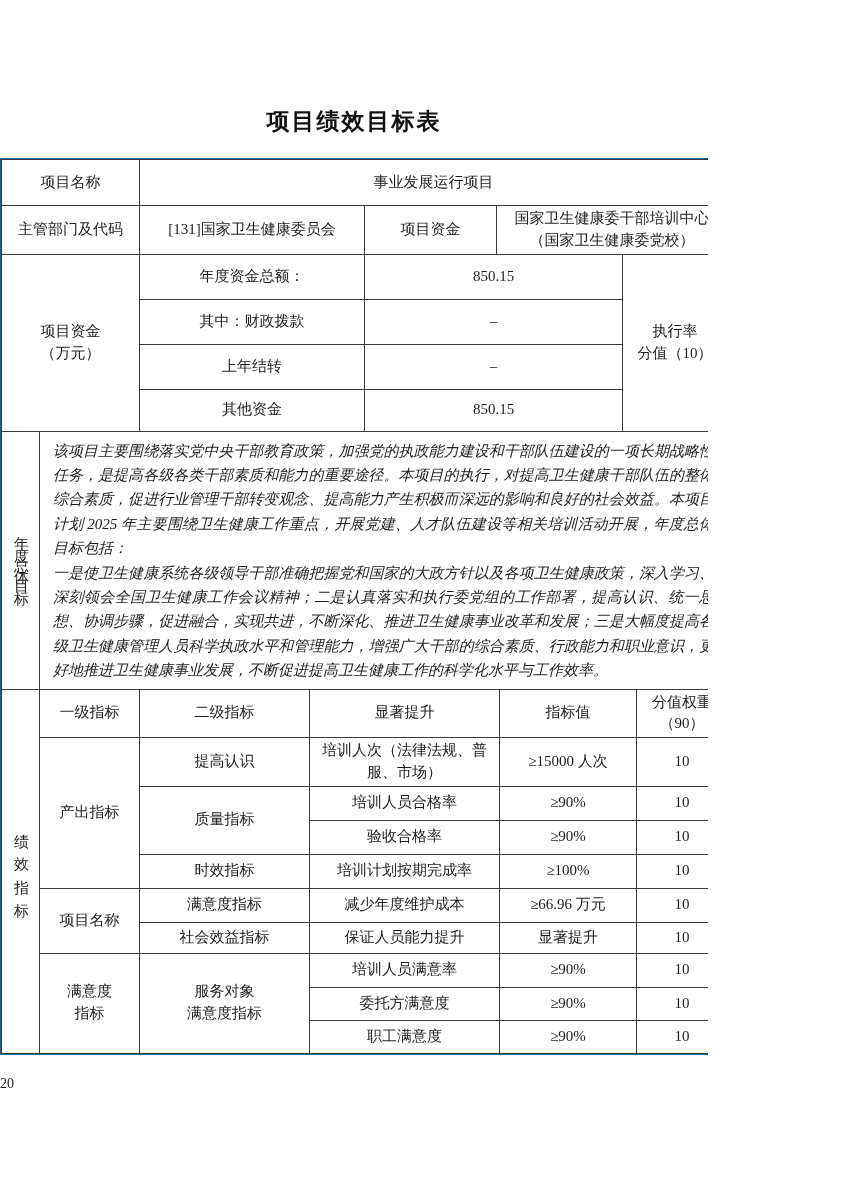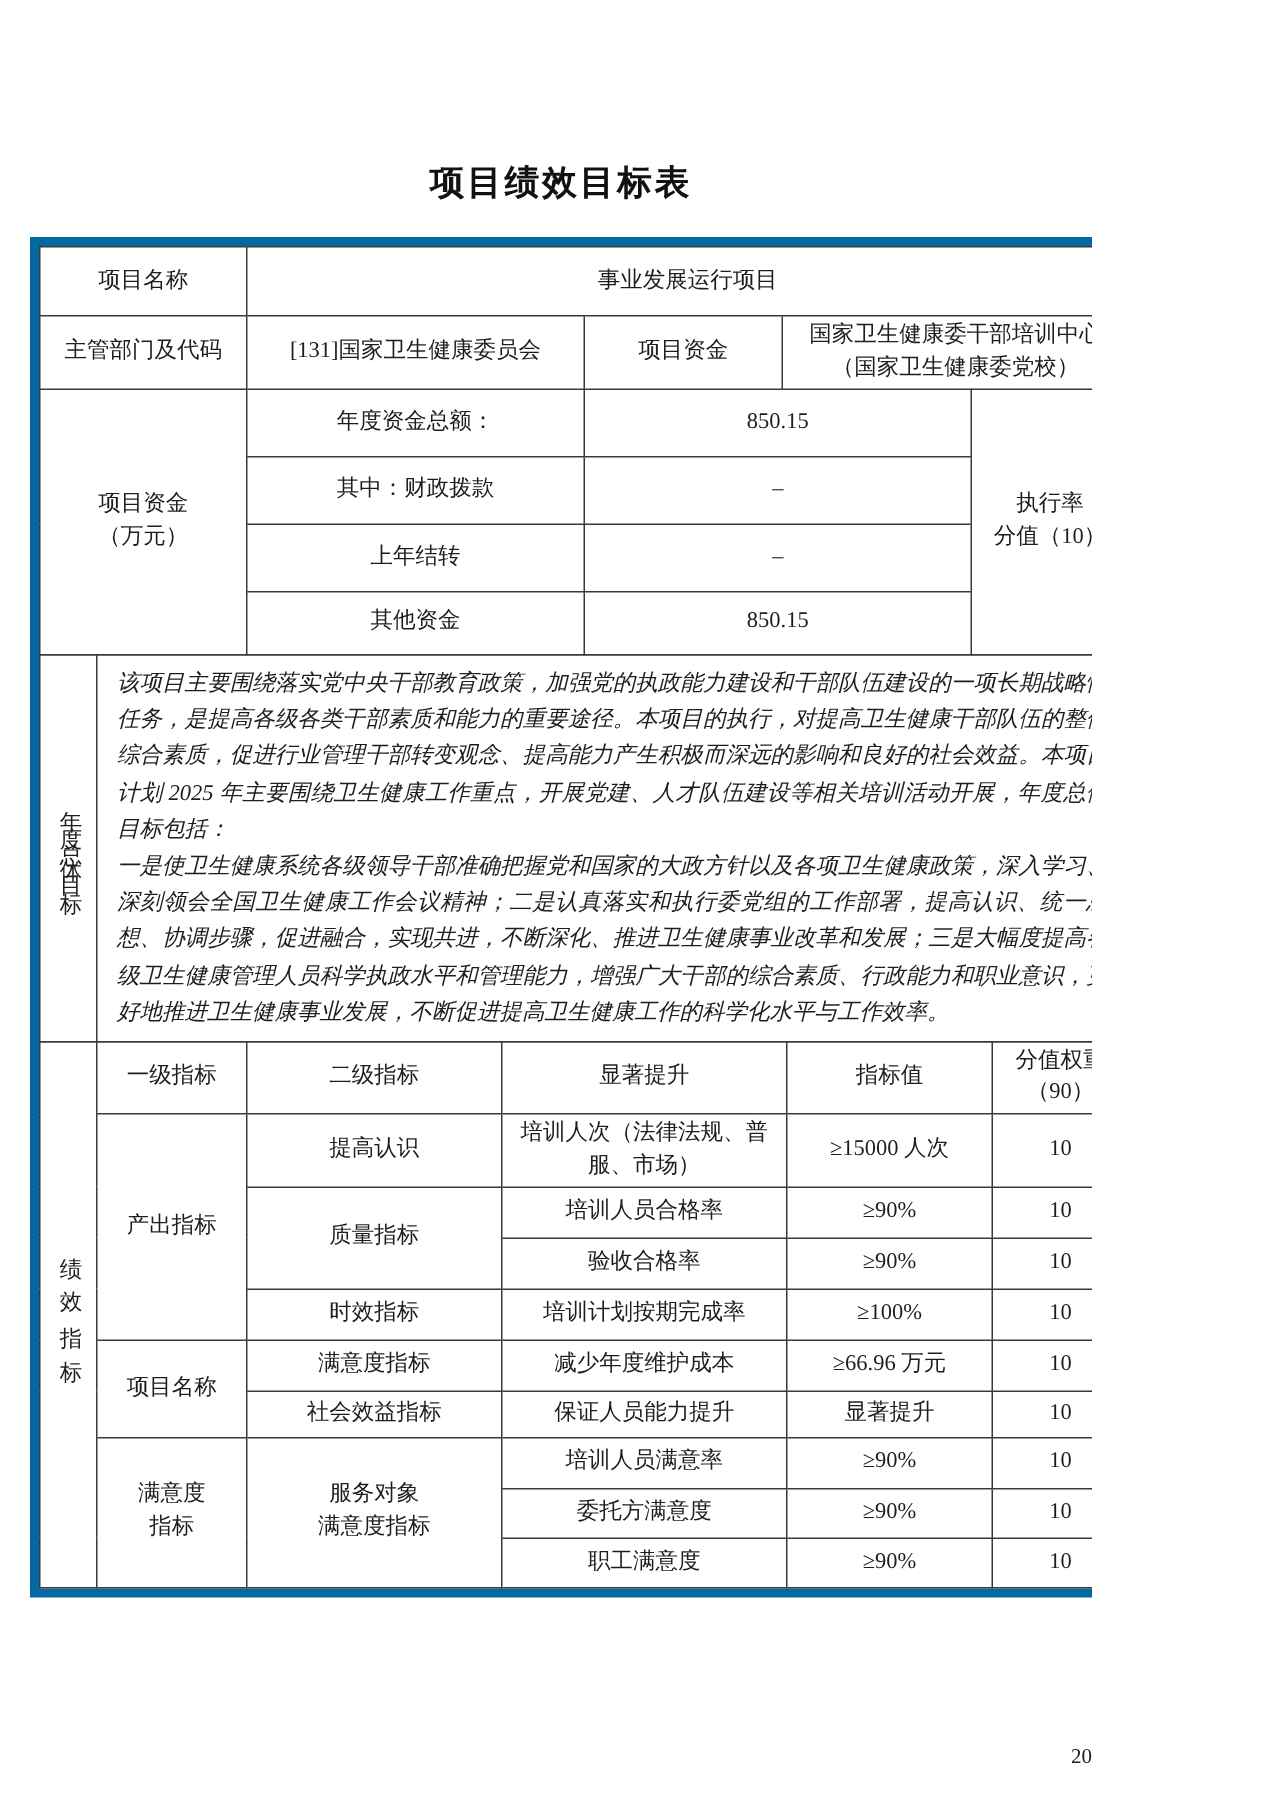--- a/index.html
+++ b/index.html
@@ -2,42 +2,42 @@
 <html><head>
 <meta charset="utf-8">
 <style>
   html,body { margin:0; padding:0; background:#ffffff; }
   body {
     width:850px; height:1202px;
     font-family:"Liberation Serif","DejaVu Serif",serif;
     color:#1d1d1d;
     position:relative;
   }
-  .page { position:relative; width:708px; height:1202px; overflow:hidden;margin-left:20px; }
+  .page { position:relative; width:708px; height:1202px; overflow:hidden; }
 
   .doc-title {
     padding-top:106px;
     text-align:center;
     font-family:"Liberation Sans","DejaVu Sans",sans-serif;
     font-weight:bold;
     font-size:23px;
     letter-spacing:2px;
     color:#111;
   }
   .doc-subtitle {
     text-align:center;
     font-size:16px;
     margin-top:17px;
     letter-spacing:1px;
   }
 
   .doc {
     width:726px;
     margin:21px auto 0 auto;
-    border:6px solid #0369a1;
+    border:1px solid #0369a1;
   }
   table.tbl {
     border-collapse:collapse;
     table-layout:fixed;
     width:726px;
   }
   .tbl + .tbl { margin-top:-1px; }
   .tbl td {
     border:1px solid #3a3a3a;
     font-size:15px;
@@ -73,23 +73,23 @@
     line-height:24.4px;
     padding:5px 9px 4px 9px;
   }
   .goal-body p { margin:0;font-style:italic; }
 
   
   .lft { text-align:left; padding-left:9px; }
 
   .page-number {
     position:absolute;
-    top:1164px;
+    top:1076px;
     left:0; width:100%;
-    text-align:right;
+    text-align:left;
     font-size:14px;
   }
 </style>
 </head>
 <body>
 
 <div class="page">
 
   <div class="doc-title">项目绩效目标表</div>
 

